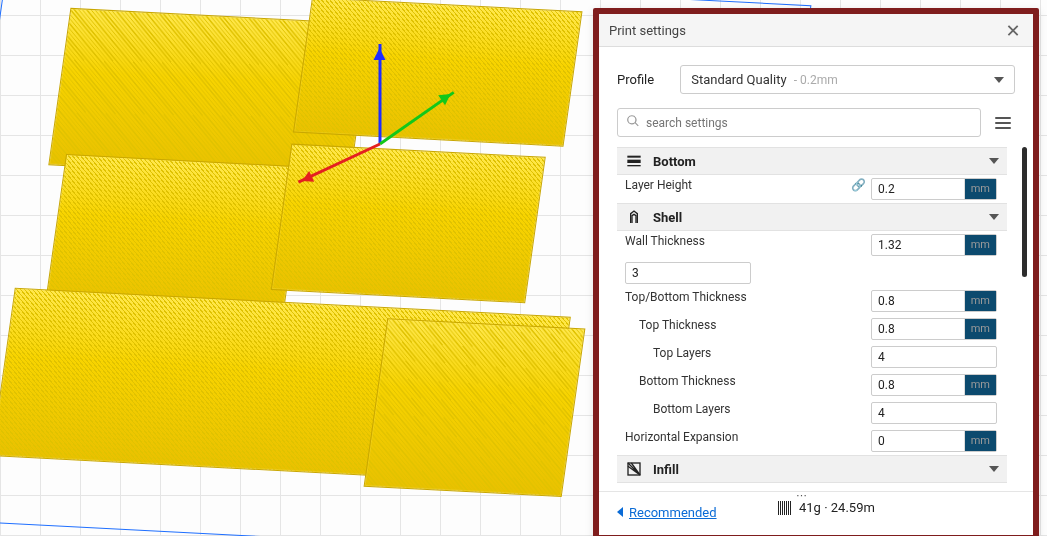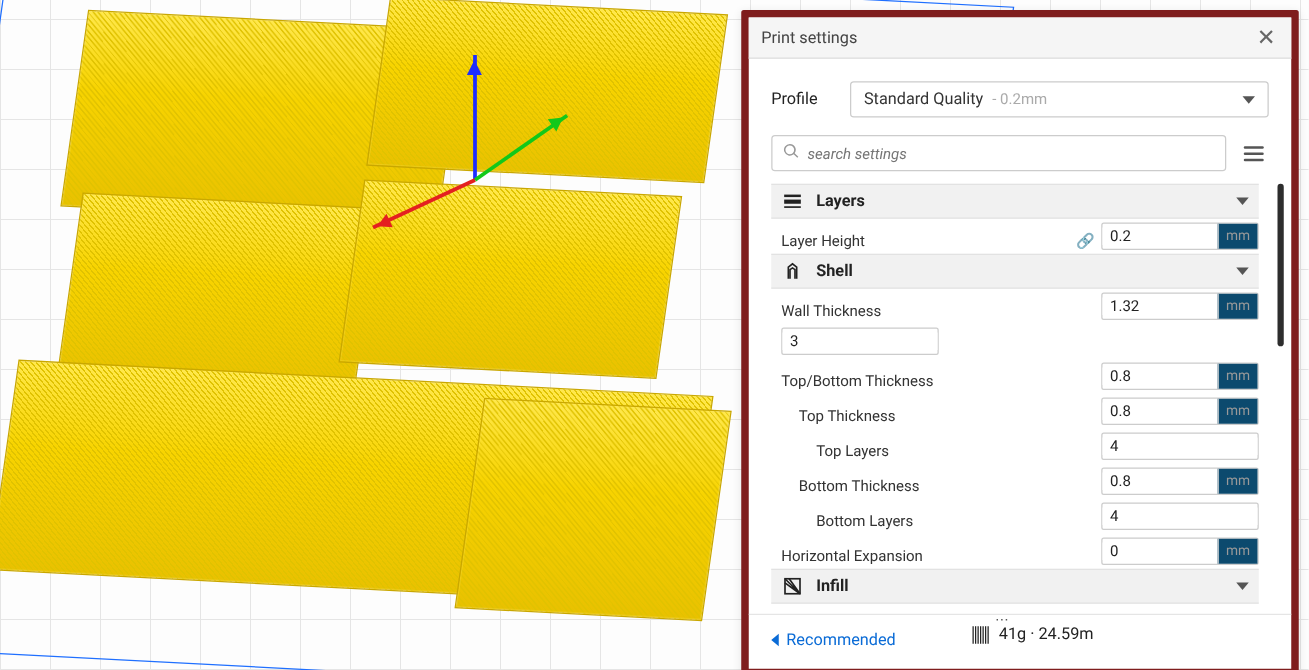--- a/index.html
+++ b/index.html
@@ -78,58 +78,58 @@
   }
   .profile-select .sub{color:#aaa; font-size:12px; margin-left:4px;}
   .chev { width:0;height:0;border-left:5px solid transparent;border-right:5px solid transparent;border-top:6px solid #555; }
 
   .search-row{display:flex;gap:10px;padding:0 18px 10px;}
   .search{
     flex:1; display:flex; align-items:center;
     border:1px solid #ccc; border-radius:3px; padding:5px 8px; font-size:12px; color:#888;
   }
   .search svg{width:14px;height:14px;fill:#999;margin-right:6px;}
-  .search input{border:0;outline:0;flex:1;font-style:italic;font-size:12px;color:#6d28d9;}
+  .search input{border:0;outline:0;flex:1;font-size:12px;color:#6d28d9;}
   .menu-btn{width:24px;display:flex;flex-direction:column;justify-content:center;gap:3px;cursor:pointer;padding:4px;}
   .menu-btn span{height:2px;background:#555;border-radius:1px;}
 
   .settings-scroll{position:relative; padding:0 18px 0 18px;}
   .scroll-indicator{position:absolute; right:6px; top:0; width:5px; height:130px; background:#2d2d2d; border-radius:3px;}
 
   .section-head{
     display:flex;align-items:center;gap:10px;
     background:#f1f1f1;border-top:1px solid #e2e2e2;border-bottom:1px solid #e2e2e2;
     padding:4px 8px;font-weight:bold;font-size:13px;color:#222;cursor:pointer;
     margin-right:8px;
   }
   .section-head .chev{margin-left:auto;}
   .icon-slot{width:18px;height:18px;display:flex;align-items:center;justify-content:center;}
   .icon-slot svg{width:16px;height:16px;}
 
   .row{
-    display:flex;align-items:flex-end;font-size:12px;color:#333;
-    padding:3px 0 3px 8px; margin-right:8px;
+    display:flex;align-items:flex-start;font-size:12px;color:#333;
+    padding:3px 0 3px 8px; margin-right:18px;
   }
   .row .lbl{flex:1;}
   .row .link{width:20px;color:#888;font-size:12px;}
   .field{
     width:126px;display:flex;align-items:center;
     border:1px solid #ccc;border-radius:2px;height:22px;font-size:12px;
   }
   .field input{border:0;outline:0;flex:1;padding:0 6px;font-size:12px;color:#222;width:100%;}
   .unit{background:#0c4a6e;border-left:1px solid #ddd;padding:0 6px;color:#999;font-size:11px;line-height:20px;}
 
   .indent-1 .lbl{padding-left:14px;}
   .indent-2 .lbl{padding-left:28px;}
 
   .panel-footer{
     border-top:1px solid #e5e5e5; padding:10px 18px 14px;
   }
   .recommended{
-    display:inline-flex;align-items:center;gap:6px;color:#0a6bd6;font-size:13px;cursor:pointer;
+    display:inline-flex;align-items:center;gap:6px;color:#0a6bd6;font-size:13px;cursor:pointer;text-decoration:underline;
   }
   .recommended .chev-l{
     width:0;height:0;border-top:5px solid transparent;border-bottom:5px solid transparent;border-right:6px solid #0a6bd6;
   }
 
   .estimate{
     position:absolute; left:778px; top:500px;
     display:flex; align-items:center; gap:8px; font-size:13px; color:#222;
   }
   .estimate .tick-icon{display:flex;gap:1px;}
@@ -196,21 +196,21 @@
     <div class="scroll-indicator"></div>
 
     <div class="section-head">
       <span class="icon-slot">
         <svg viewBox="0 0 24 24" fill="#222">
             <rect x="2" y="4" width="20" height="3"></rect>
             <rect x="2" y="10" width="20" height="5"></rect>
             <rect x="2" y="18" width="20" height="2"></rect>
           </svg>
       </span>
-      <span>Layers</span>
+      <span>Bottom</span>
       <span class="chev"></span>
     </div>
 
     <div class="row">
       <span class="lbl">Layer Height</span>
       <span class="link">🔗</span>
       <div class="field">
           <input value="0.2" style="">
           <span class="unit">mm</span>
         </div>

